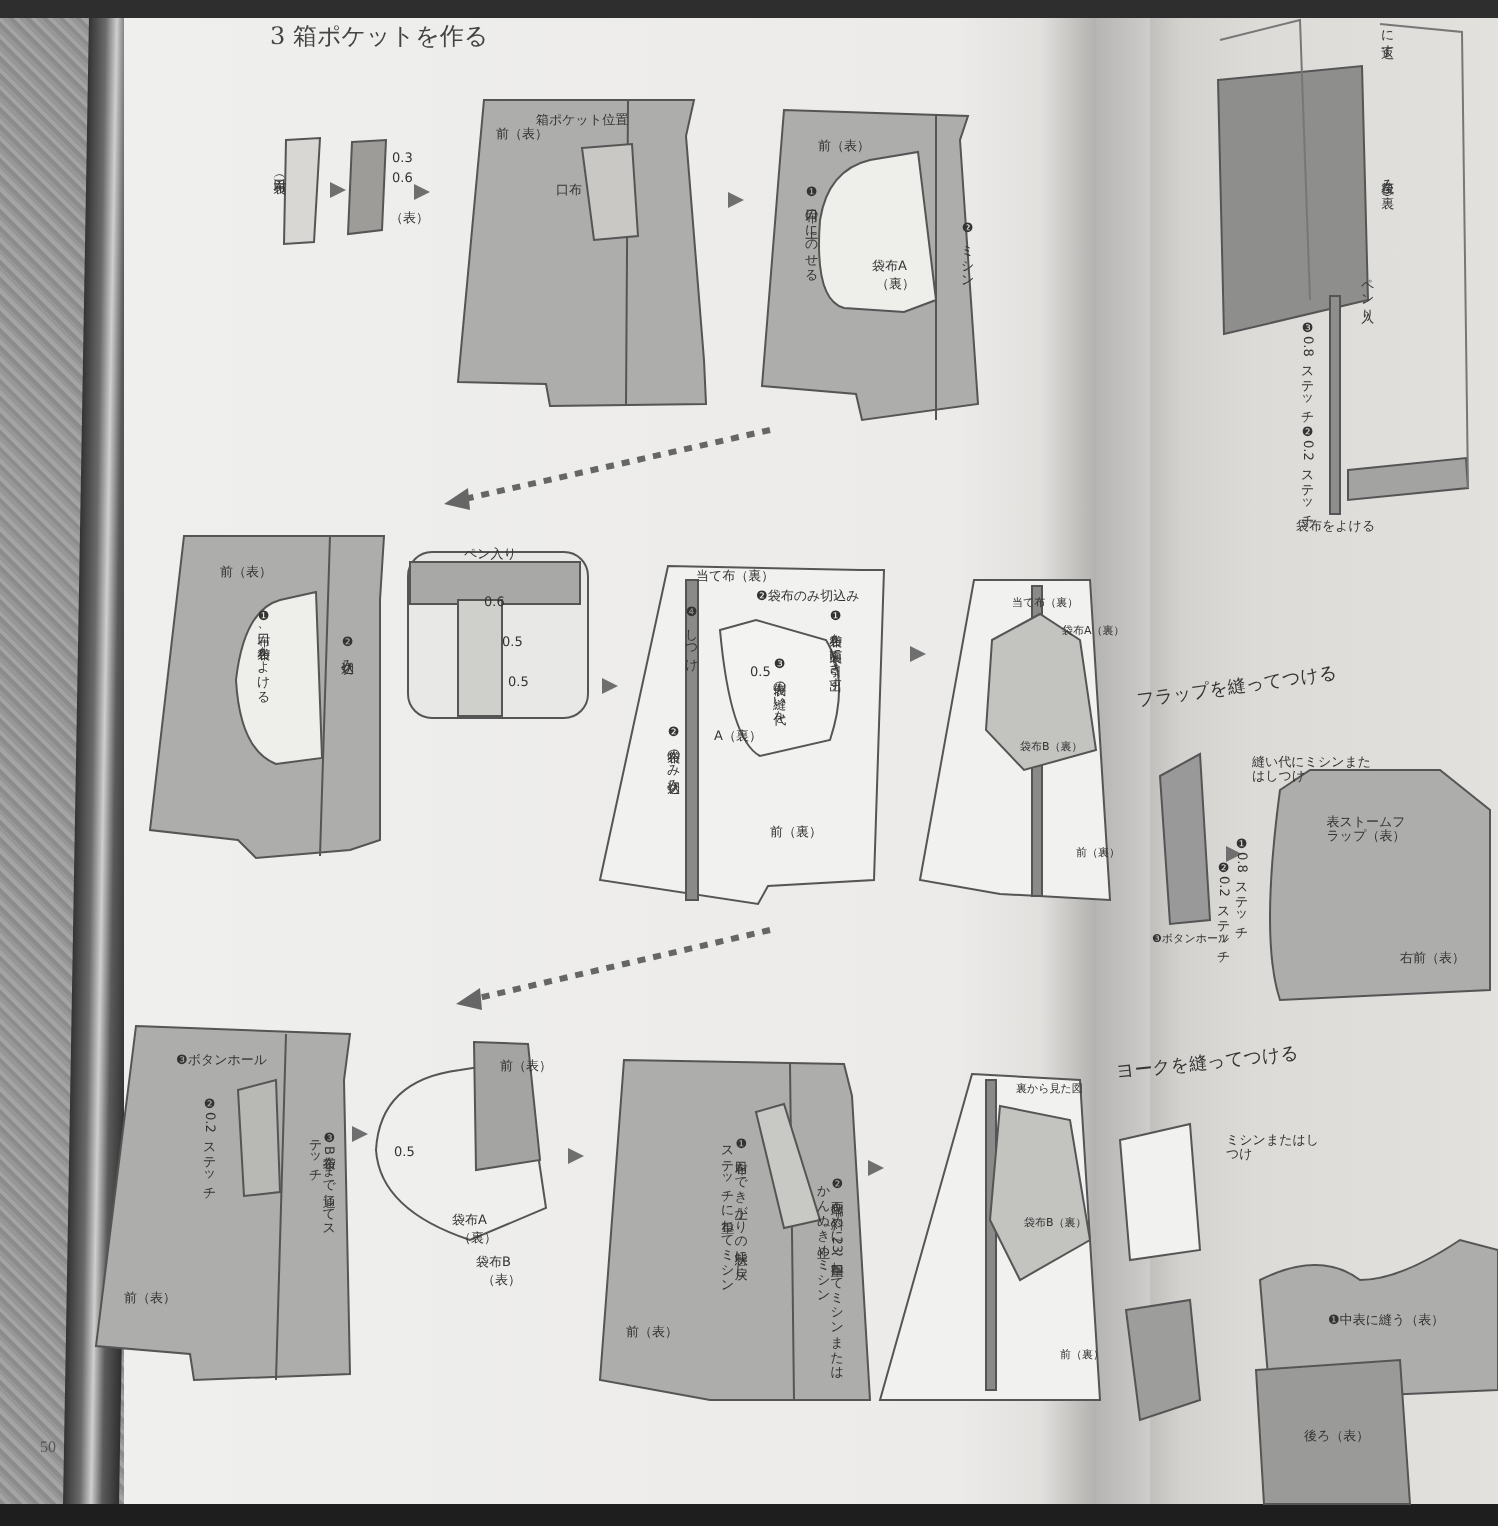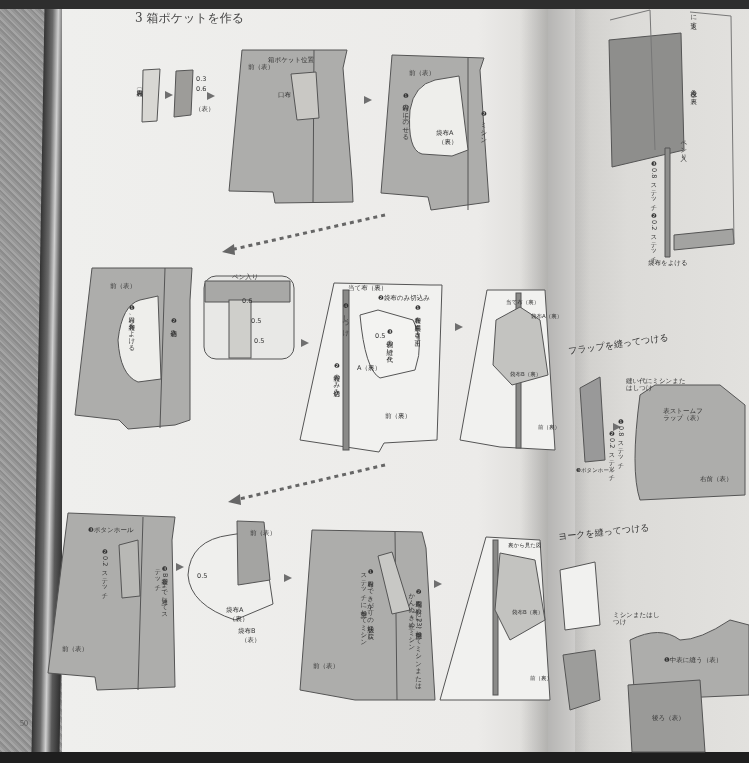--- a/index.html
+++ b/index.html
@@ -169,15 +169,15 @@
 <div class="vlbl" style="left:650px;top:212px">❷0.2ステッチ</div>
 <div class="lbl" style="left:648px;top:260px">袋布をよける</div>
 <div class="lbl big" style="left:568px;top:340px;transform:rotate(-8deg)">フラップを縫ってつける</div>
 <div class="lbl" style="left:626px;top:378px;width:60px;white-space:normal">縫い代にミシンまたはしつけ</div>
 <div class="lbl" style="left:662px;top:408px;width:42px;white-space:normal;text-align:center">表ストームフラップ（表）</div>
 <div class="vlbl" style="left:617px;top:418px">❶0.8ステッチ</div>
 <div class="vlbl" style="left:608px;top:430px">❷0.2ステッチ</div>
 <div class="lbl" style="left:576px;top:468px;font-size:5.5px">❸ボタンホール</div>
 <div class="lbl" style="left:700px;top:476px">右前（表）</div>
 <div class="lbl big" style="left:558px;top:528px;transform:rotate(-6deg)">ヨークを縫ってつける</div>
-<div class="lbl" style="left:613px;top:612px;width:48px;white-space:normal">ミシンまたはしつけ</div>
+<div class="lbl" style="left:613px;top:567px;width:48px;white-space:normal">ミシンまたはしつけ</div>
 <div class="lbl" style="left:664px;top:657px">❶中表に縫う（表）</div>
 <div class="lbl" style="left:652px;top:715px">後ろ（表）</div>
 
 </body></html>

